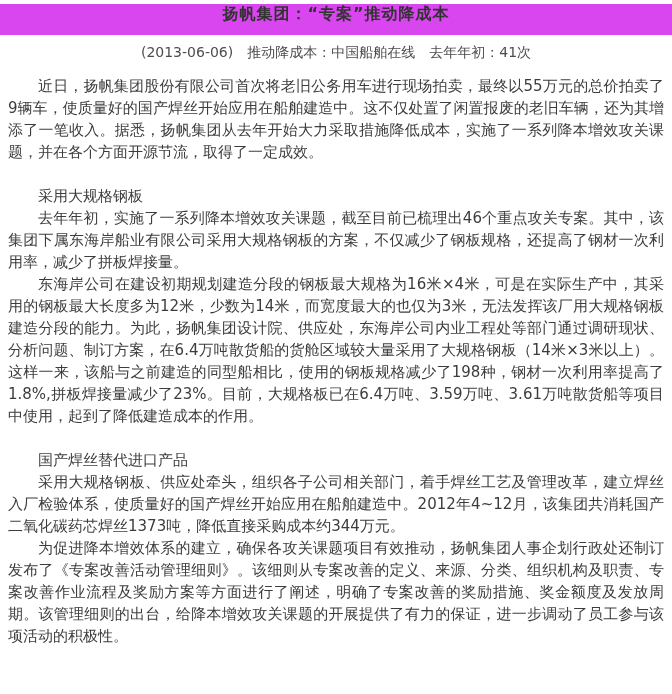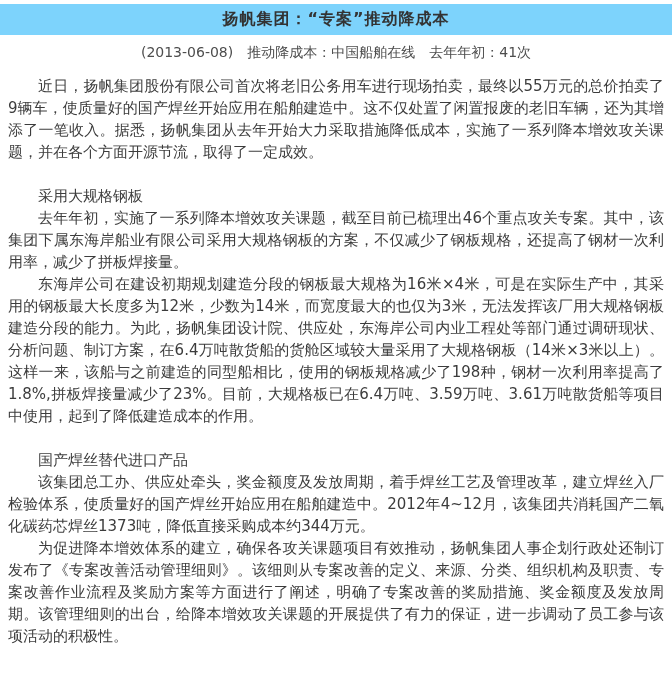--- a/index.html
+++ b/index.html
@@ -10,23 +10,23 @@
   .page {
     width: 672px;
     min-height: 694px;
     background: #ffffff;
     font-family: "DejaVu Sans", "Liberation Sans", sans-serif;
     box-sizing: border-box;
   }
   .title-bar {
     margin-top: 4px;
     height: 31px;
-    background: #7dd3fc;
+    background: #d946ef;
     display: flex;
-    align-items: center;
+    align-items: flex-start;
     justify-content: center;
   }
   .article-title {
     margin: 0;
     font-size: 16px;
     font-weight: bold;
     color: #333333;
     letter-spacing: 1px;
   }
   .meta-line {
@@ -57,35 +57,35 @@
 </head>
 <body>
 
 <div class="page">
 
   <div class="title-bar">
     <h1 class="article-title">扬帆集团：“专案”推动降成本</h1>
   </div>
 
   <div class="meta-line">
-    <span>(2013-06-08)</span><span class="gap"></span><span>推动降成本：</span><span>中国船舶在线</span><span class="gap"></span><span>去年年初：</span><span>41次</span>
+    <span>(2013-06-06)</span><span class="gap"></span><span>推动降成本：</span><span>中国船舶在线</span><span class="gap"></span><span>去年年初：</span><span>41次</span>
   </div>
 
   <div class="content">
 
     <p>近日，扬帆集团股份有限公司首次将老旧公务用车进行现场拍卖，最终以55万元的总价拍卖了9辆车，使质量好的国产焊丝开始应用在船舶建造中。这不仅处置了闲置报废的老旧车辆，还为其增添了一笔收入。据悉，扬帆集团从去年开始大力采取措施降低成本，实施了一系列降本增效攻关课题，并在各个方面开源节流，取得了一定成效。</p>
 
     <p class="section-heading">采用大规格钢板</p>
 
     <p>去年年初，实施了一系列降本增效攻关课题，截至目前已梳理出46个重点攻关专案。其中，该集团下属东海岸船业有限公司采用大规格钢板的方案，不仅减少了钢板规格，还提高了钢材一次利用率，减少了拼板焊接量。</p>
 
     <p>东海岸公司在建设初期规划建造分段的钢板最大规格为16米×4米，可是在实际生产中，其采用的钢板最大长度多为12米，少数为14米，而宽度最大的也仅为3米，无法发挥该厂用大规格钢板建造分段的能力。为此，扬帆集团设计院、供应处，东海岸公司内业工程处等部门通过调研现状、分析问题、制订方案，在6.4万吨散货船的货舱区域较大量采用了大规格钢板（14米×3米以上）。这样一来，该船与之前建造的同型船相比，使用的钢板规格减少了198种，钢材一次利用率提高了1.8%,拼板焊接量减少了23%。目前，大规格板已在6.4万吨、3.59万吨、3.61万吨散货船等项目中使用，起到了降低建造成本的作用。</p>
 
     <p class="section-heading">国产焊丝替代进口产品</p>
 
 
-    <p>该集团总工办、供应处牵头，奖金额度及发放周期，着手焊丝工艺及管理改革，建立焊丝入厂检验体系，使质量好的国产焊丝开始应用在船舶建造中。2012年4~12月，该集团共消耗国产二氧化碳药芯焊丝1373吨，降低直接采购成本约344万元。</p>
+    <p>采用大规格钢板、供应处牵头，组织各子公司相关部门，着手焊丝工艺及管理改革，建立焊丝入厂检验体系，使质量好的国产焊丝开始应用在船舶建造中。2012年4~12月，该集团共消耗国产二氧化碳药芯焊丝1373吨，降低直接采购成本约344万元。</p>
 
     <p>为促进降本增效体系的建立，确保各攻关课题项目有效推动，扬帆集团人事企划行政处还制订发布了《专案改善活动管理细则》。该细则从专案改善的定义、来源、分类、组织机构及职责、专案改善作业流程及奖励方案等方面进行了阐述，明确了专案改善的奖励措施、奖金额度及发放周期。该管理细则的出台，给降本增效攻关课题的开展提供了有力的保证，进一步调动了员工参与该项活动的积极性。</p>
 
   </div>
 
 </div>
 
 </body></html>

